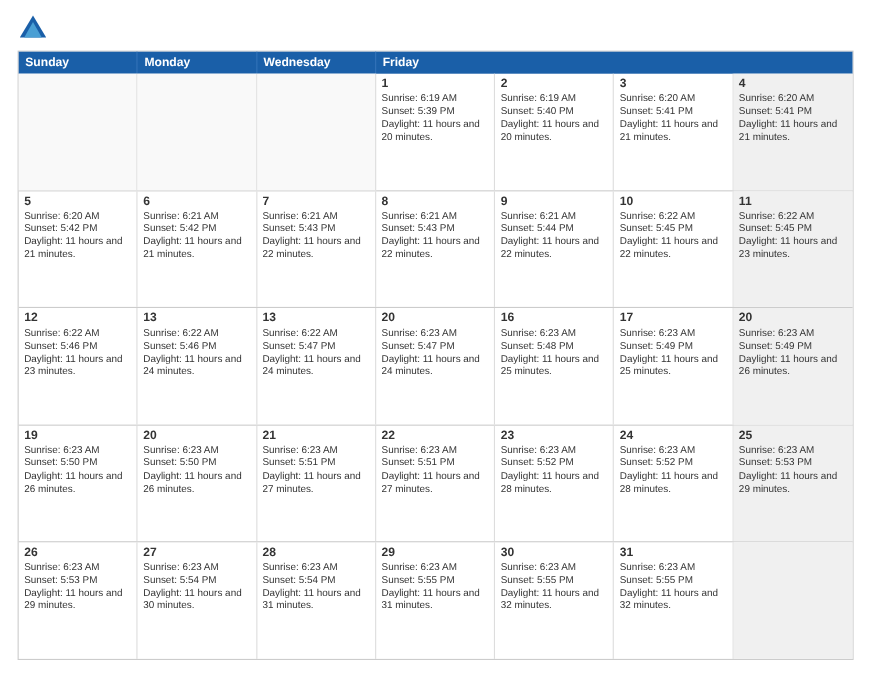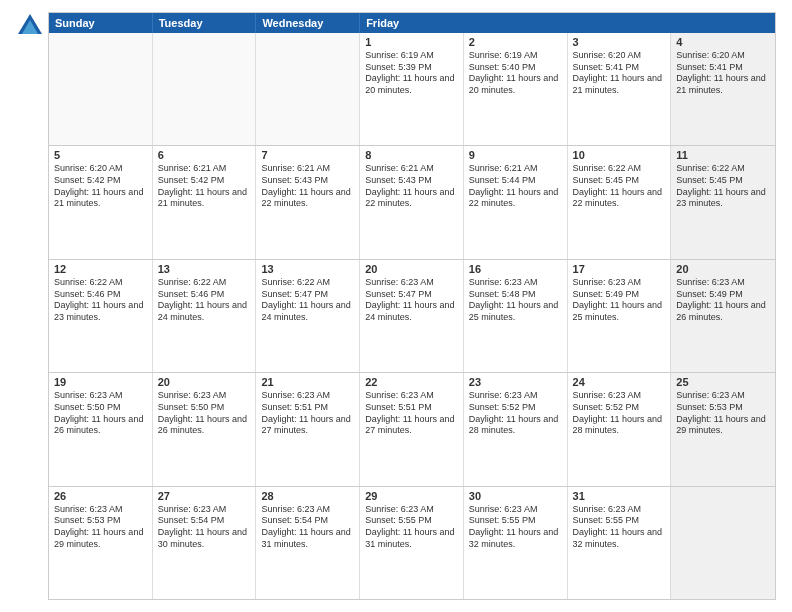--- a/index.html
+++ b/index.html
@@ -8,21 +8,21 @@
       height: 612px;
       font-family: Arial, sans-serif;
       background: #fff;
       overflow: hidden;
     }
     .page {
       width: 792px;
       height: 612px;
       padding: 12px 16px;
       display: flex;
-      flex-direction: row;
+      flex-direction: column;
     }
     .header {
       display: flex;
       align-items: flex-start;
       justify-content: space-between;
       margin-bottom: 6px;
     }
     .logo {
       display: flex;
       align-items: center;
@@ -124,21 +124,21 @@
     </div>
     <div class="title-block">
       <div class="calendar-title"></div>
       <div class="calendar-subtitle"></div>
     </div>
   </div>
 
   <div class="calendar">
     <div class="cal-header-row">
     <div class="cal-header-cell">Sunday</div>
-        <div class="cal-header-cell">Tuesday</div>
+        <div class="cal-header-cell">Monday</div>
         <div class="cal-header-cell">Wednesday</div>
         <div class="cal-header-cell">Friday</div>
       </div>
     <div class="cal-body">
     <div class="cal-week">
           <div class="cal-cell empty"></div>
           <div class="cal-cell empty"></div>
           <div class="cal-cell empty"></div>
           <div class="cal-cell">
             <span class="day-num">1</span>

